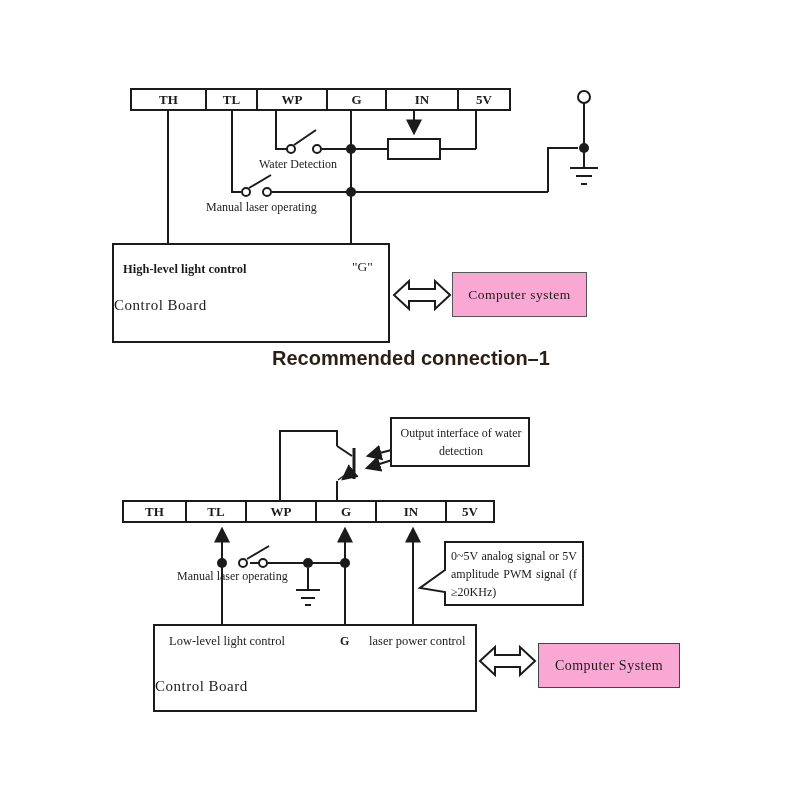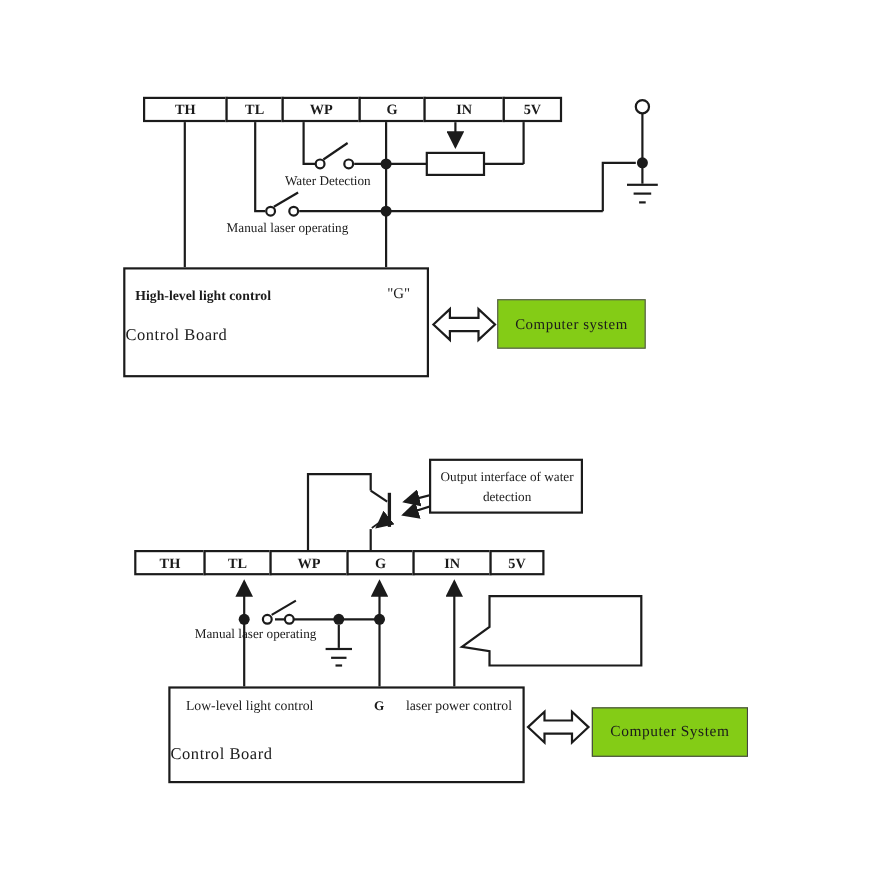--- a/index.html
+++ b/index.html
@@ -7,21 +7,21 @@
          font-family:"Liberation Serif", serif;color:#1b1b1b;padding-left:11px;}
   svg{position:absolute;left:0;top:0;}
   
   .strip{position:absolute;display:flex;}
   .tcell{box-sizing:border-box;border:2px solid #1b1b1b;background:#ffffff;
          display:flex;align-items:center;justify-content:center;
          font-weight:bold;font-size:13px;font-family:"Liberation Serif",serif;}
   .tcell + .tcell{margin-left:-2px;}
   
   .box{position:absolute;box-sizing:border-box;border:2px solid #1b1b1b;background:#ffffff;}
-  .thinbox{position:absolute;box-sizing:border-box;border:1.5px solid #555;background:#84cc16;}
+  .thinbox{position:absolute;box-sizing:border-box;border:1.5px solid #555;background:#f9a8d4;}
   .lbl{position:absolute;font-size:12px;line-height:1.2;white-space:nowrap;}
   .pin{position:absolute;font-size:12.5px;white-space:nowrap;}
   .boardtitle{position:absolute;left:0;right:16px;font-size:15px;letter-spacing:.5px;}
   .comp{display:flex;align-items:center;justify-content:center;font-size:13.5px;letter-spacing:.5px;}
   .note{position:absolute;font-size:12px;line-height:1.5;text-align:justify;}
   .caption{position:absolute;font-family:"Liberation Sans",sans-serif;font-weight:bold;
            font-size:20px;text-align:center;white-space:nowrap;}
 </style>
 </head>
 <body>
@@ -137,36 +137,38 @@
   <div class="box" style="left:112px;top:243px;width:278px;height:100px;">
     <span class="pin" style="left:9px;top:17px;font-weight:bold;">High-level light control</span>
     <span class="pin" style="left:238px;top:14px;font-size:13.5px;">"G"</span>
     <span class="boardtitle" style="top:52px;">Control Board</span>
   </div>
 
   <div class="thinbox comp" style="left:452px;top:272px;width:135px;height:45px;">
     <span>Computer system</span>
   </div>
 
+  <div class="caption" style="left: 272px; top: 347px; width: 268px; color: rgb(43, 31, 21);" id="cap1">Recommended connection–1</div>
 
   <div class="box" style="left:390px;top:393px;width:140px;height:50px;margin-top:24px;">
     <div class="note" style="left:8px;right:6px;top:5px;text-align:center;white-space:normal;">Output interface of water detection</div>
   </div>
 
   <div class="strip" style="left:122px;top:500px;height:23px;">
     <div class="tcell" style="width:65px;">TH</div>
     <div class="tcell" style="width:62px;">TL</div>
     <div class="tcell" style="width:72px;">WP</div>
     <div class="tcell" style="width:62px;">G</div>
     <div class="tcell" style="width:72px;">IN</div>
     <div class="tcell" style="width:50px;">5V</div>
   </div>
 
   <div class="lbl" style="left:177px;top:569px;">Manual laser operating</div>
 
+  <div class="note" style="left:451px;top:547px;width:126px;white-space:normal;">0~5V analog signal or 5V amplitude PWM signal (f ≥20KHz)</div>
 
   <div class="box" style="left:153px;top:624px;width:324px;height:88px;">
     <span class="pin" style="left:14px;top:8px;text-align:right;">Low-level light control</span>
     <span class="pin" style="left:185px;top:8px;font-weight:bold;font-size:12px;">G</span>
     <span class="pin" style="left:214px;top:8px;">laser power control</span>
     <span class="boardtitle" style="top:52px;">Control Board</span>
   </div>
 
   <div class="thinbox comp" style="left:538px;top:643px;width:142px;height:45px;border-color:#444;">
     <span style="font-size:14px;">Computer System</span>

